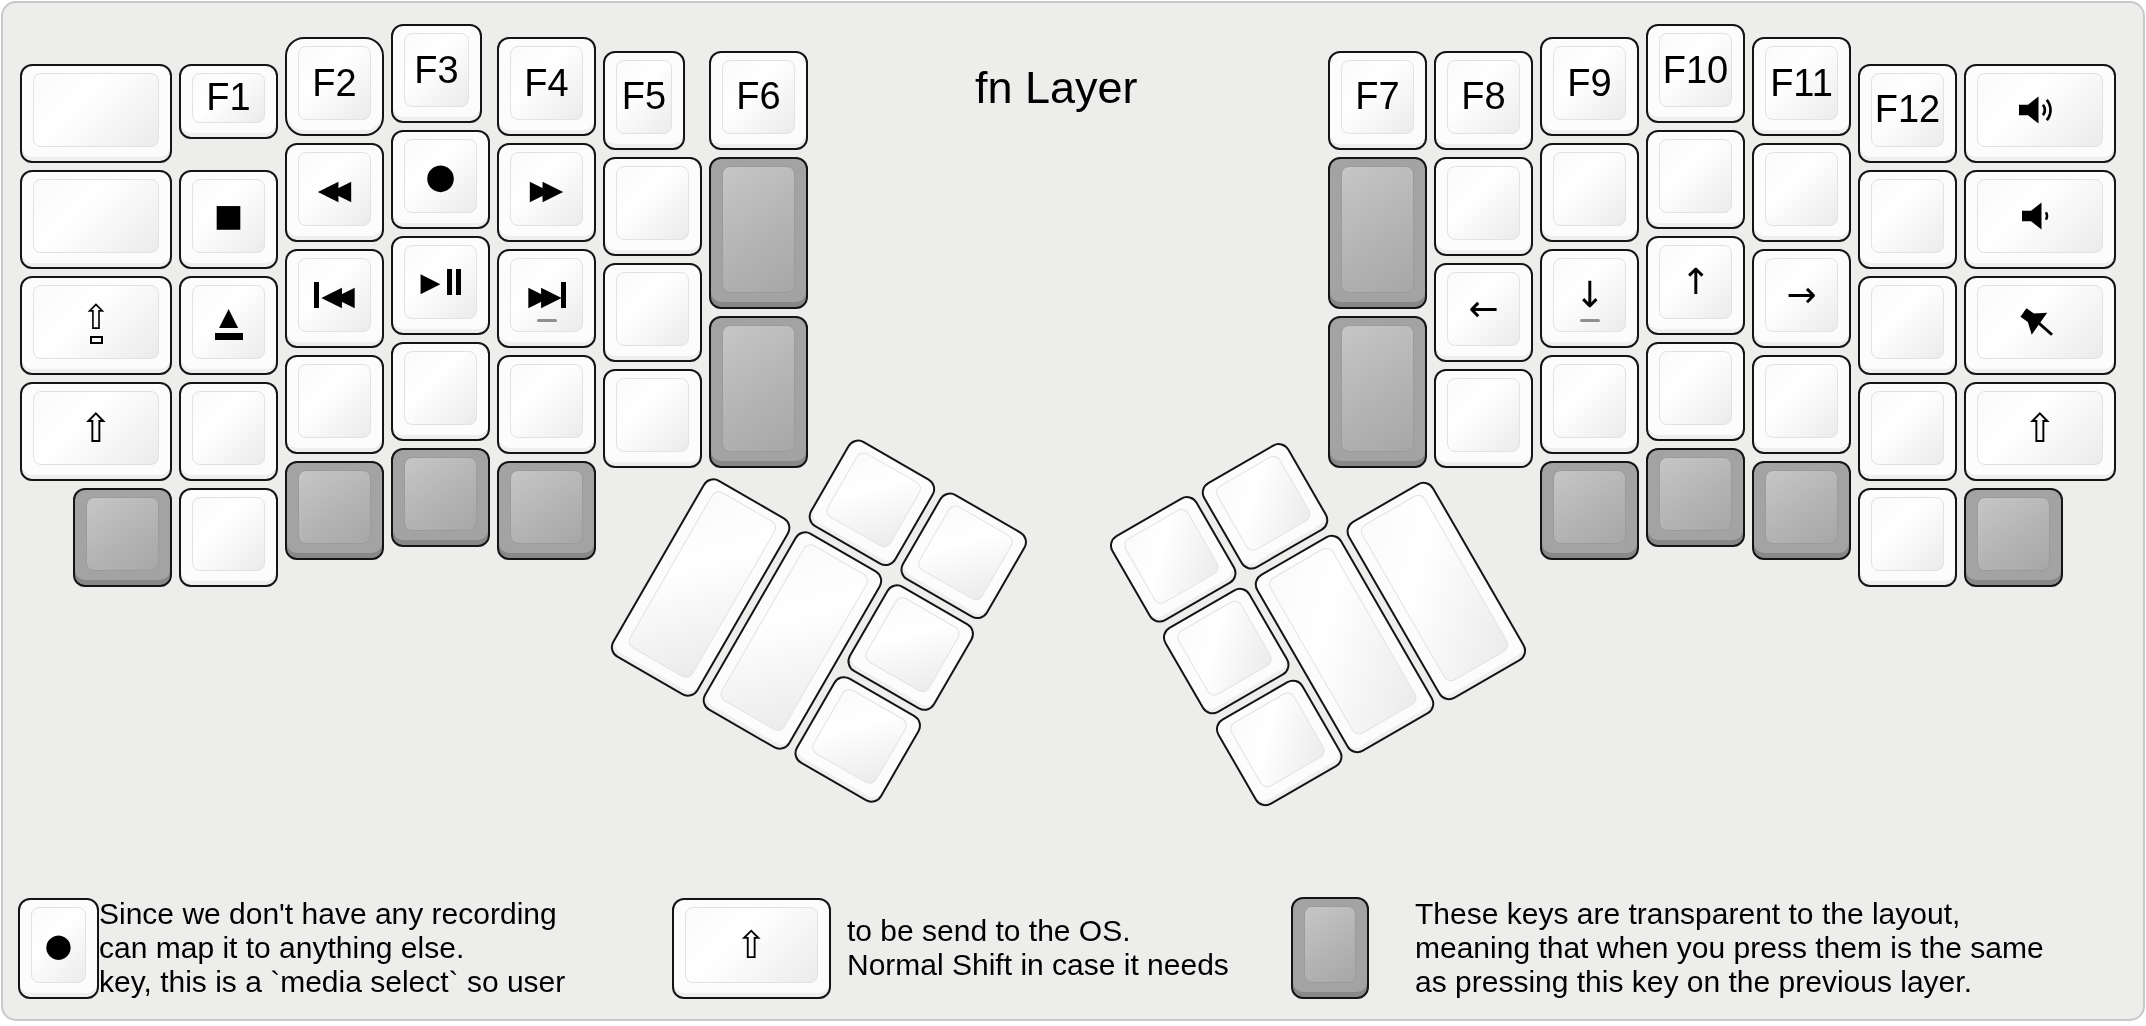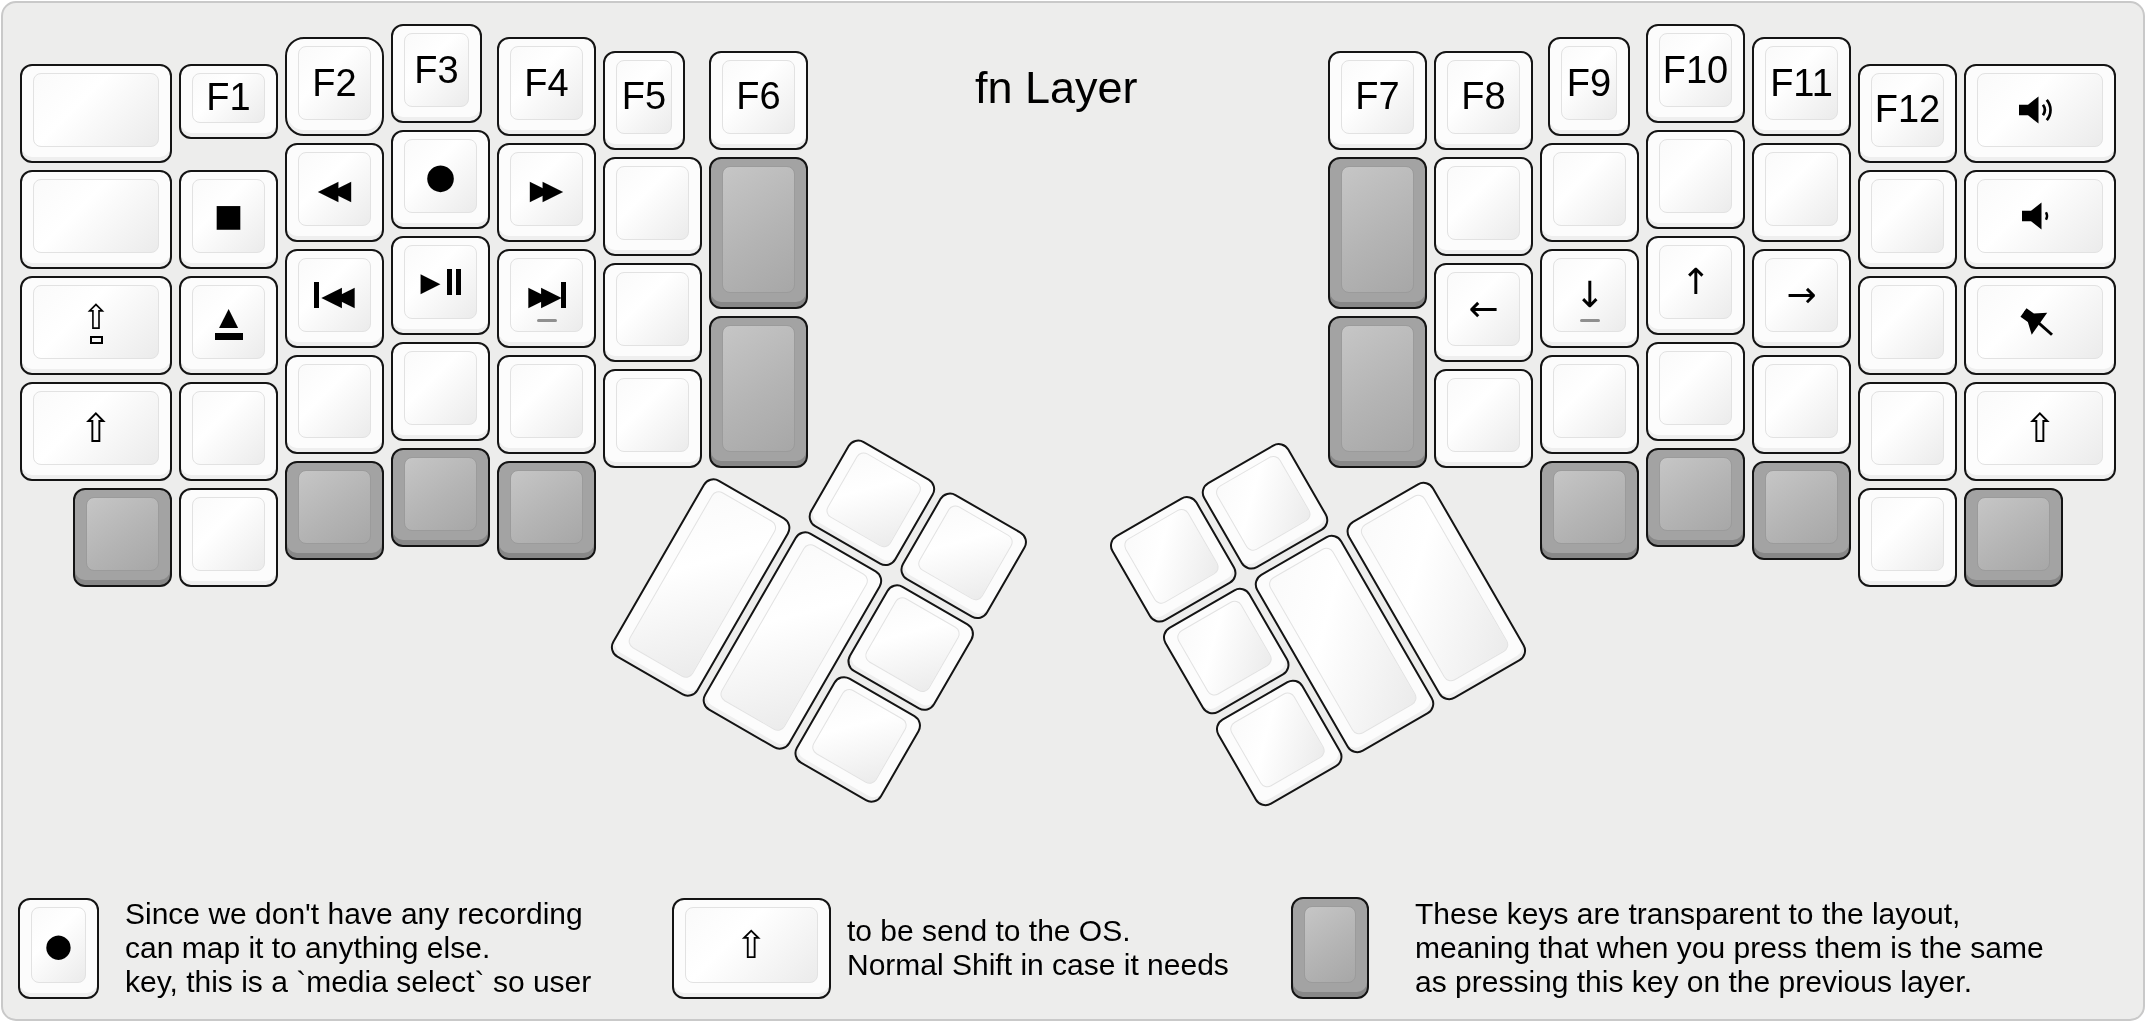--- a/index.html
+++ b/index.html
@@ -230,21 +230,21 @@
           <div class="keytop"></div>
         </div>
         <div class="key" style="width: 99px; height: 99px; left: 1434px; top: 262.5px;">
           <div class="keytop">
             <span class="glyph" style="font-size:36px">←</span>
           </div>
         </div>
         <div class="key" style="width: 99px; height: 99px; left: 1434px; top: 368.5px;">
           <div class="keytop"></div>
         </div>
-        <div class="key" style="width: 82px; height: 99px; left: 1540px; top: 37.25px; margin-left: 8px;">
+        <div class="key" style="width: 99px; height: 99px; left: 1540px; top: 37.25px;">
           <div class="keytop">
             <span class="klabel">F9</span>
           </div>
         </div>
         <div class="key" style="width: 99px; height: 99px; left: 1540px; top: 143.25px;">
           <div class="keytop"></div>
         </div>
         <div class="key" style="width: 99px; height: 99px; left: 1540px; top: 249.25px;">
           <div class="keytop">
             <span class="glyph" style="font-size:36px">↓</span>
@@ -369,21 +369,21 @@
         </div>
       </div>
     </div>
 
   <div class="legend-item" style="left:18px">
     <div class="key legend-key" style="width:81px;height:101px">
       <div class="keytop">
           <span class="glyph" style="font-size:32px">●</span>
         </div>
     </div>
-    <div class="legend-text" style="margin-left:26px">
+    <div class="legend-text" style="margin-left:0">
       <span>Since we don't have any recording</span>
       <span>can map it to anything else.</span>
       <span>key, this is a `media select` so user</span>
     </div>
   </div>
 
   <div class="legend-item" style="left:672px">
     <div class="key legend-key" style="width:159px;height:101px">
       <div class="keytop">
           <span class="glyph" style="font-size:38px">⇧</span>

